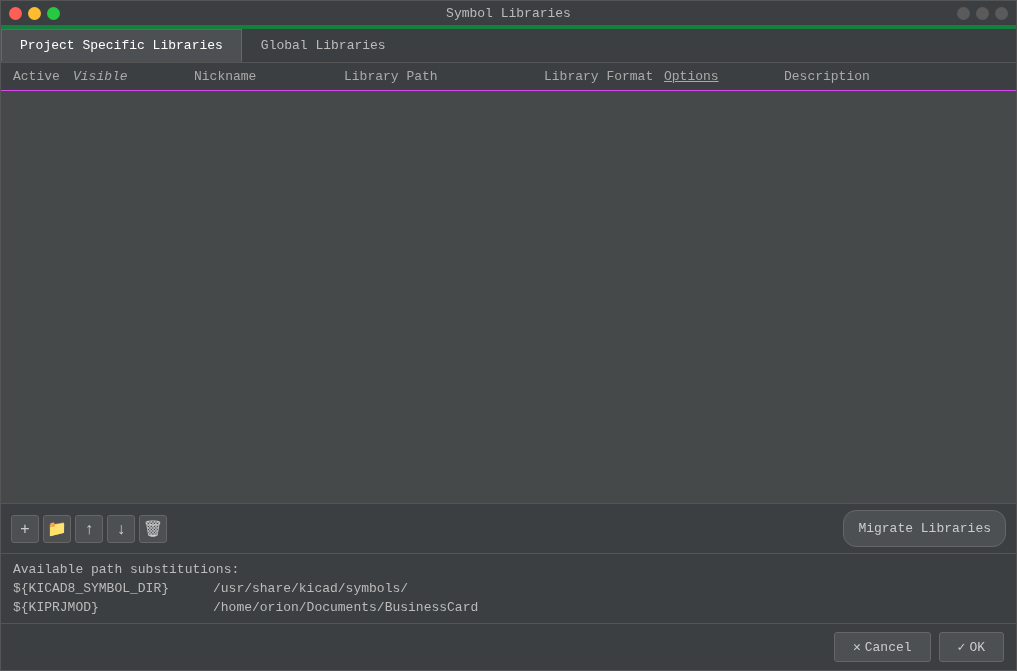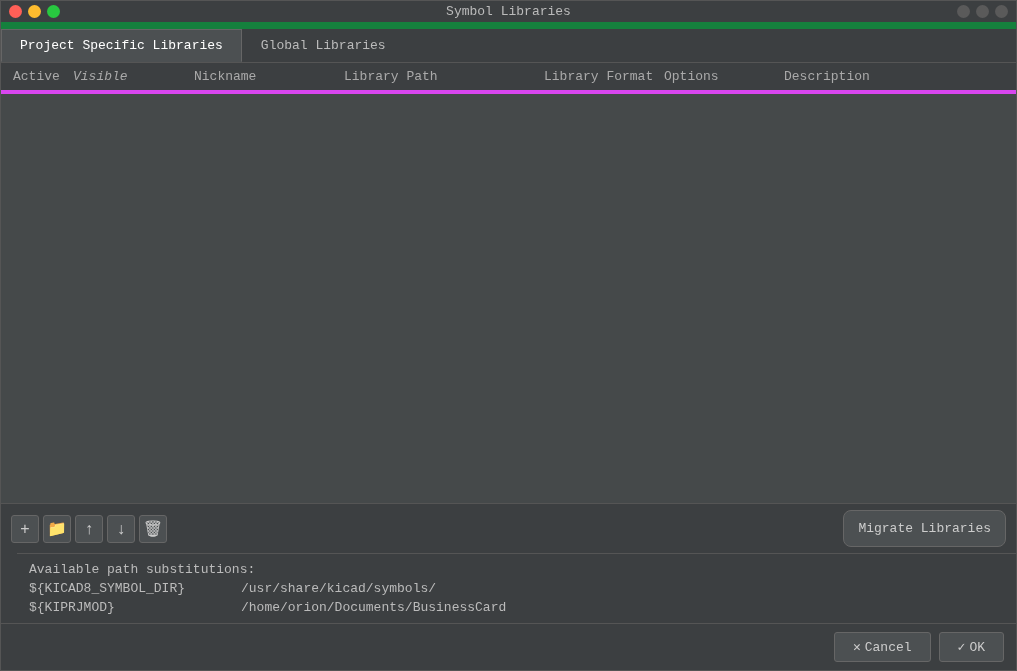--- a/index.html
+++ b/index.html
@@ -27,21 +27,21 @@
       border: 1px solid #555;
     }
 
     .title-bar {
       background: #3c3f41;
       height: 28px;
       display: flex;
       align-items: center;
       justify-content: center;
       position: relative;
-      border-bottom: 7px solid #15803d;
+      border-bottom: 4px solid #15803d;
     }
 
     .title-bar-controls {
       position: absolute;
       left: 8px;
       display: flex;
       gap: 6px;
       align-items: center;
     }
 
@@ -97,31 +97,31 @@
       background: #4c5052;
       border: 1px solid #666;
       border-bottom: 1px solid #4c5052;
       color: #ffffff;
     }
 
     .table-header {
       display: flex;
       background: #3c3f41;
       padding: 6px 12px;
-      border-bottom: 4px solid #d946ef;
+      border-bottom: 1px solid #d946ef;
       color: #aaaaaa;
       font-size: 13px;
     }
 
     .col-active { width: 60px; }
     .col-visible { width: 80px; font-style: italic; }
     .col-nickname { width: 150px; margin-left: 41px; }
     .col-path { width: 200px; }
     .col-format { width: 120px; }
-    .col-options { width: 120px; }
+    .col-options { width: 120px; text-decoration: underline; }
     .col-description { flex: 1; }
 
     .table-body {
       flex: 1;
       background: #45494a;
       overflow-y: auto;
     }
 
     .toolbar {
       display: flex;
@@ -144,39 +144,38 @@
       align-items: center;
       justify-content: center;
       font-size: 16px;
     }
 
     .migrate-btn {
       margin-left: auto;
       padding: 10px 14px;
       background: #4c5052;
       border: 1px solid #666;
-      border-radius: 8px;
+      border-radius: 13px;
       color: #cccccc;
       cursor: pointer;
       font-size: 13px;
       font-family: 'Courier New', Courier, monospace;
     }
 
     .path-substitutions {
       background: #3c3f41;
       padding: 8px 12px;
       border-top: 1px solid #555;
       font-size: 13px;
       color: #bbbbbb;
-      margin-left: 16px;
     }
 
     .path-row {
       display: flex;
-      gap: 12px;
+      gap: 0;
       margin-top: 4px;
     }
 
     .path-var {
       width: 200px;
       color: #bbbbbb;
     }
 
     .path-val {
       color: #bbbbbb;

